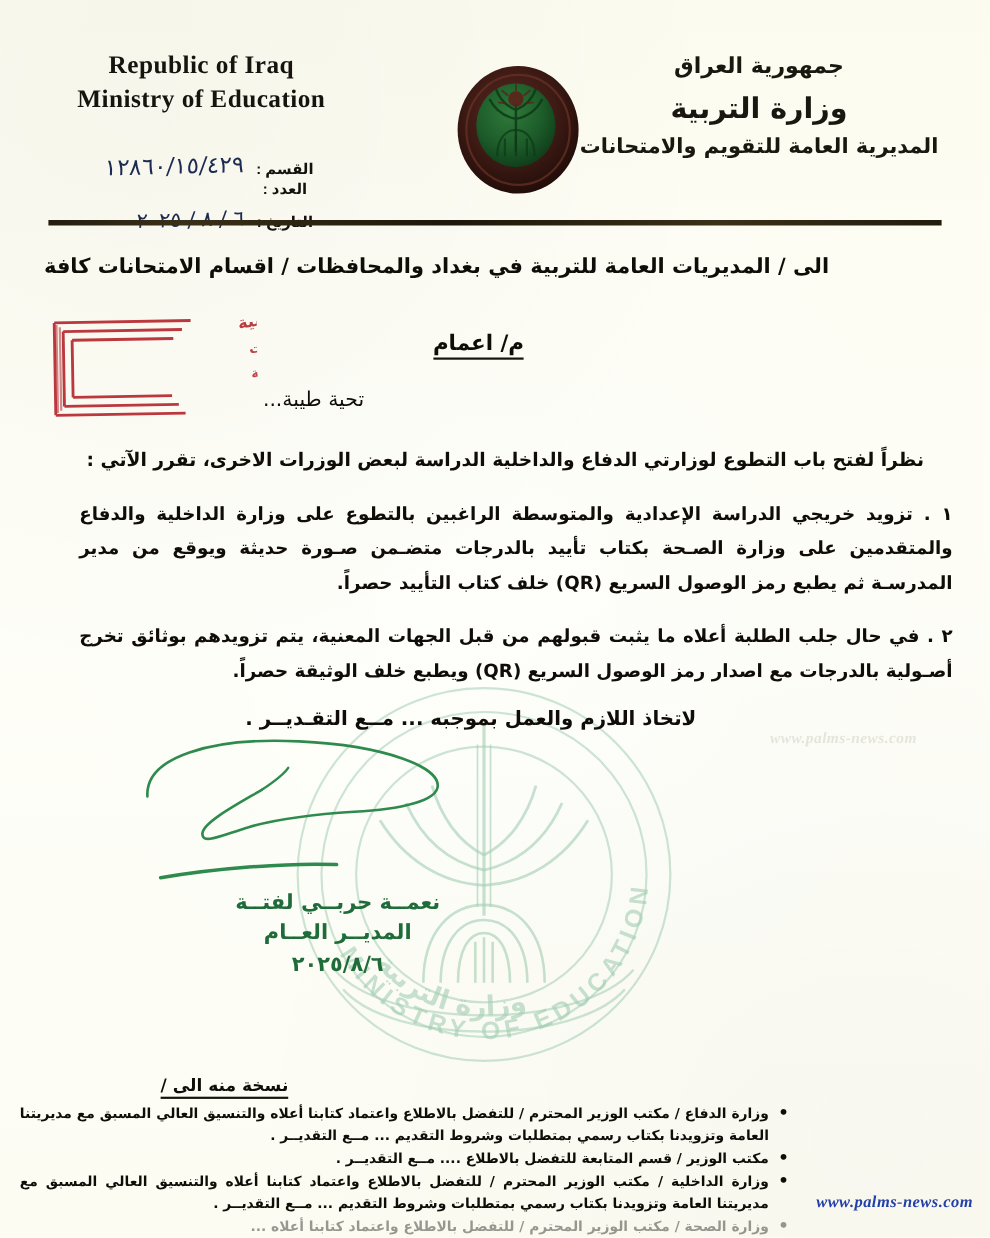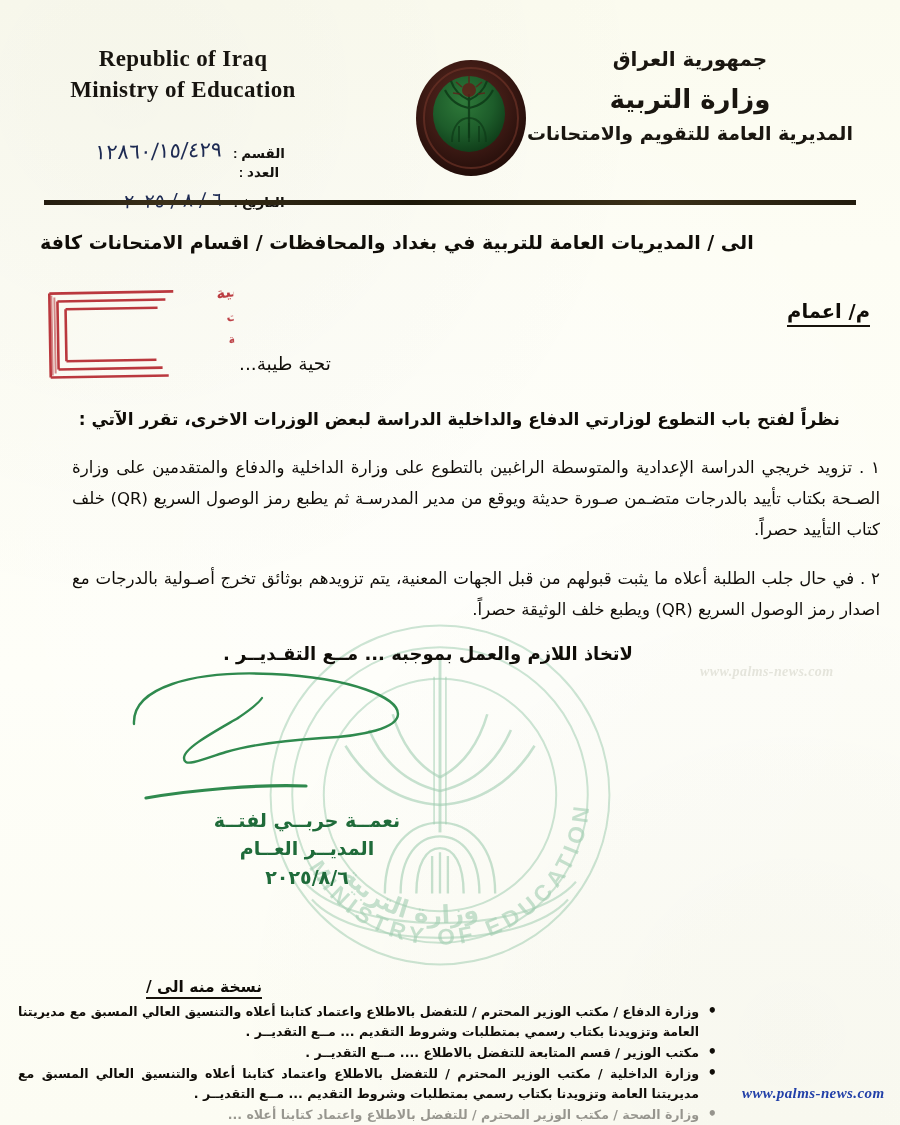--- a/index.html
+++ b/index.html
@@ -171,20 +171,21 @@
   .addressee {
     text-align: left;
     font-size: 19px;
     font-weight: bold;
     line-height: 28px;
     padding: 0 40px;
   }
 
   .subject {
     margin-top: 44px;
+    text-align: center;
     font-size: 19.5px;
     font-weight: bold;
     padding-right: 30px;
   }
   .subject span {
     border-bottom: 2.5px solid #17130c;
     padding-bottom: 2px;
   }
 
   .greeting {
@@ -200,23 +201,23 @@
     padding: 0 34px 0 30px;
     font-size: 17px;
     font-weight: bold;
     line-height: 30px;
     text-align: justify;
     text-indent: 26px;
   }
 
   .clause {
     margin-top: 18px;
-    padding: 0 20px 0 30px;
+    padding: 0 34px 0 30px;
     font-size: 16.6px;
-    font-weight: normal;
+    font-weight: bold;
     line-height: 31px;
     text-align: justify;
     text-justify: inter-word;
     margin-left: 42px;
   }
   .clause:last-of-type { margin-top: 16px; }
 
   .closing {
     margin-top: 18px;
     text-align: center;

